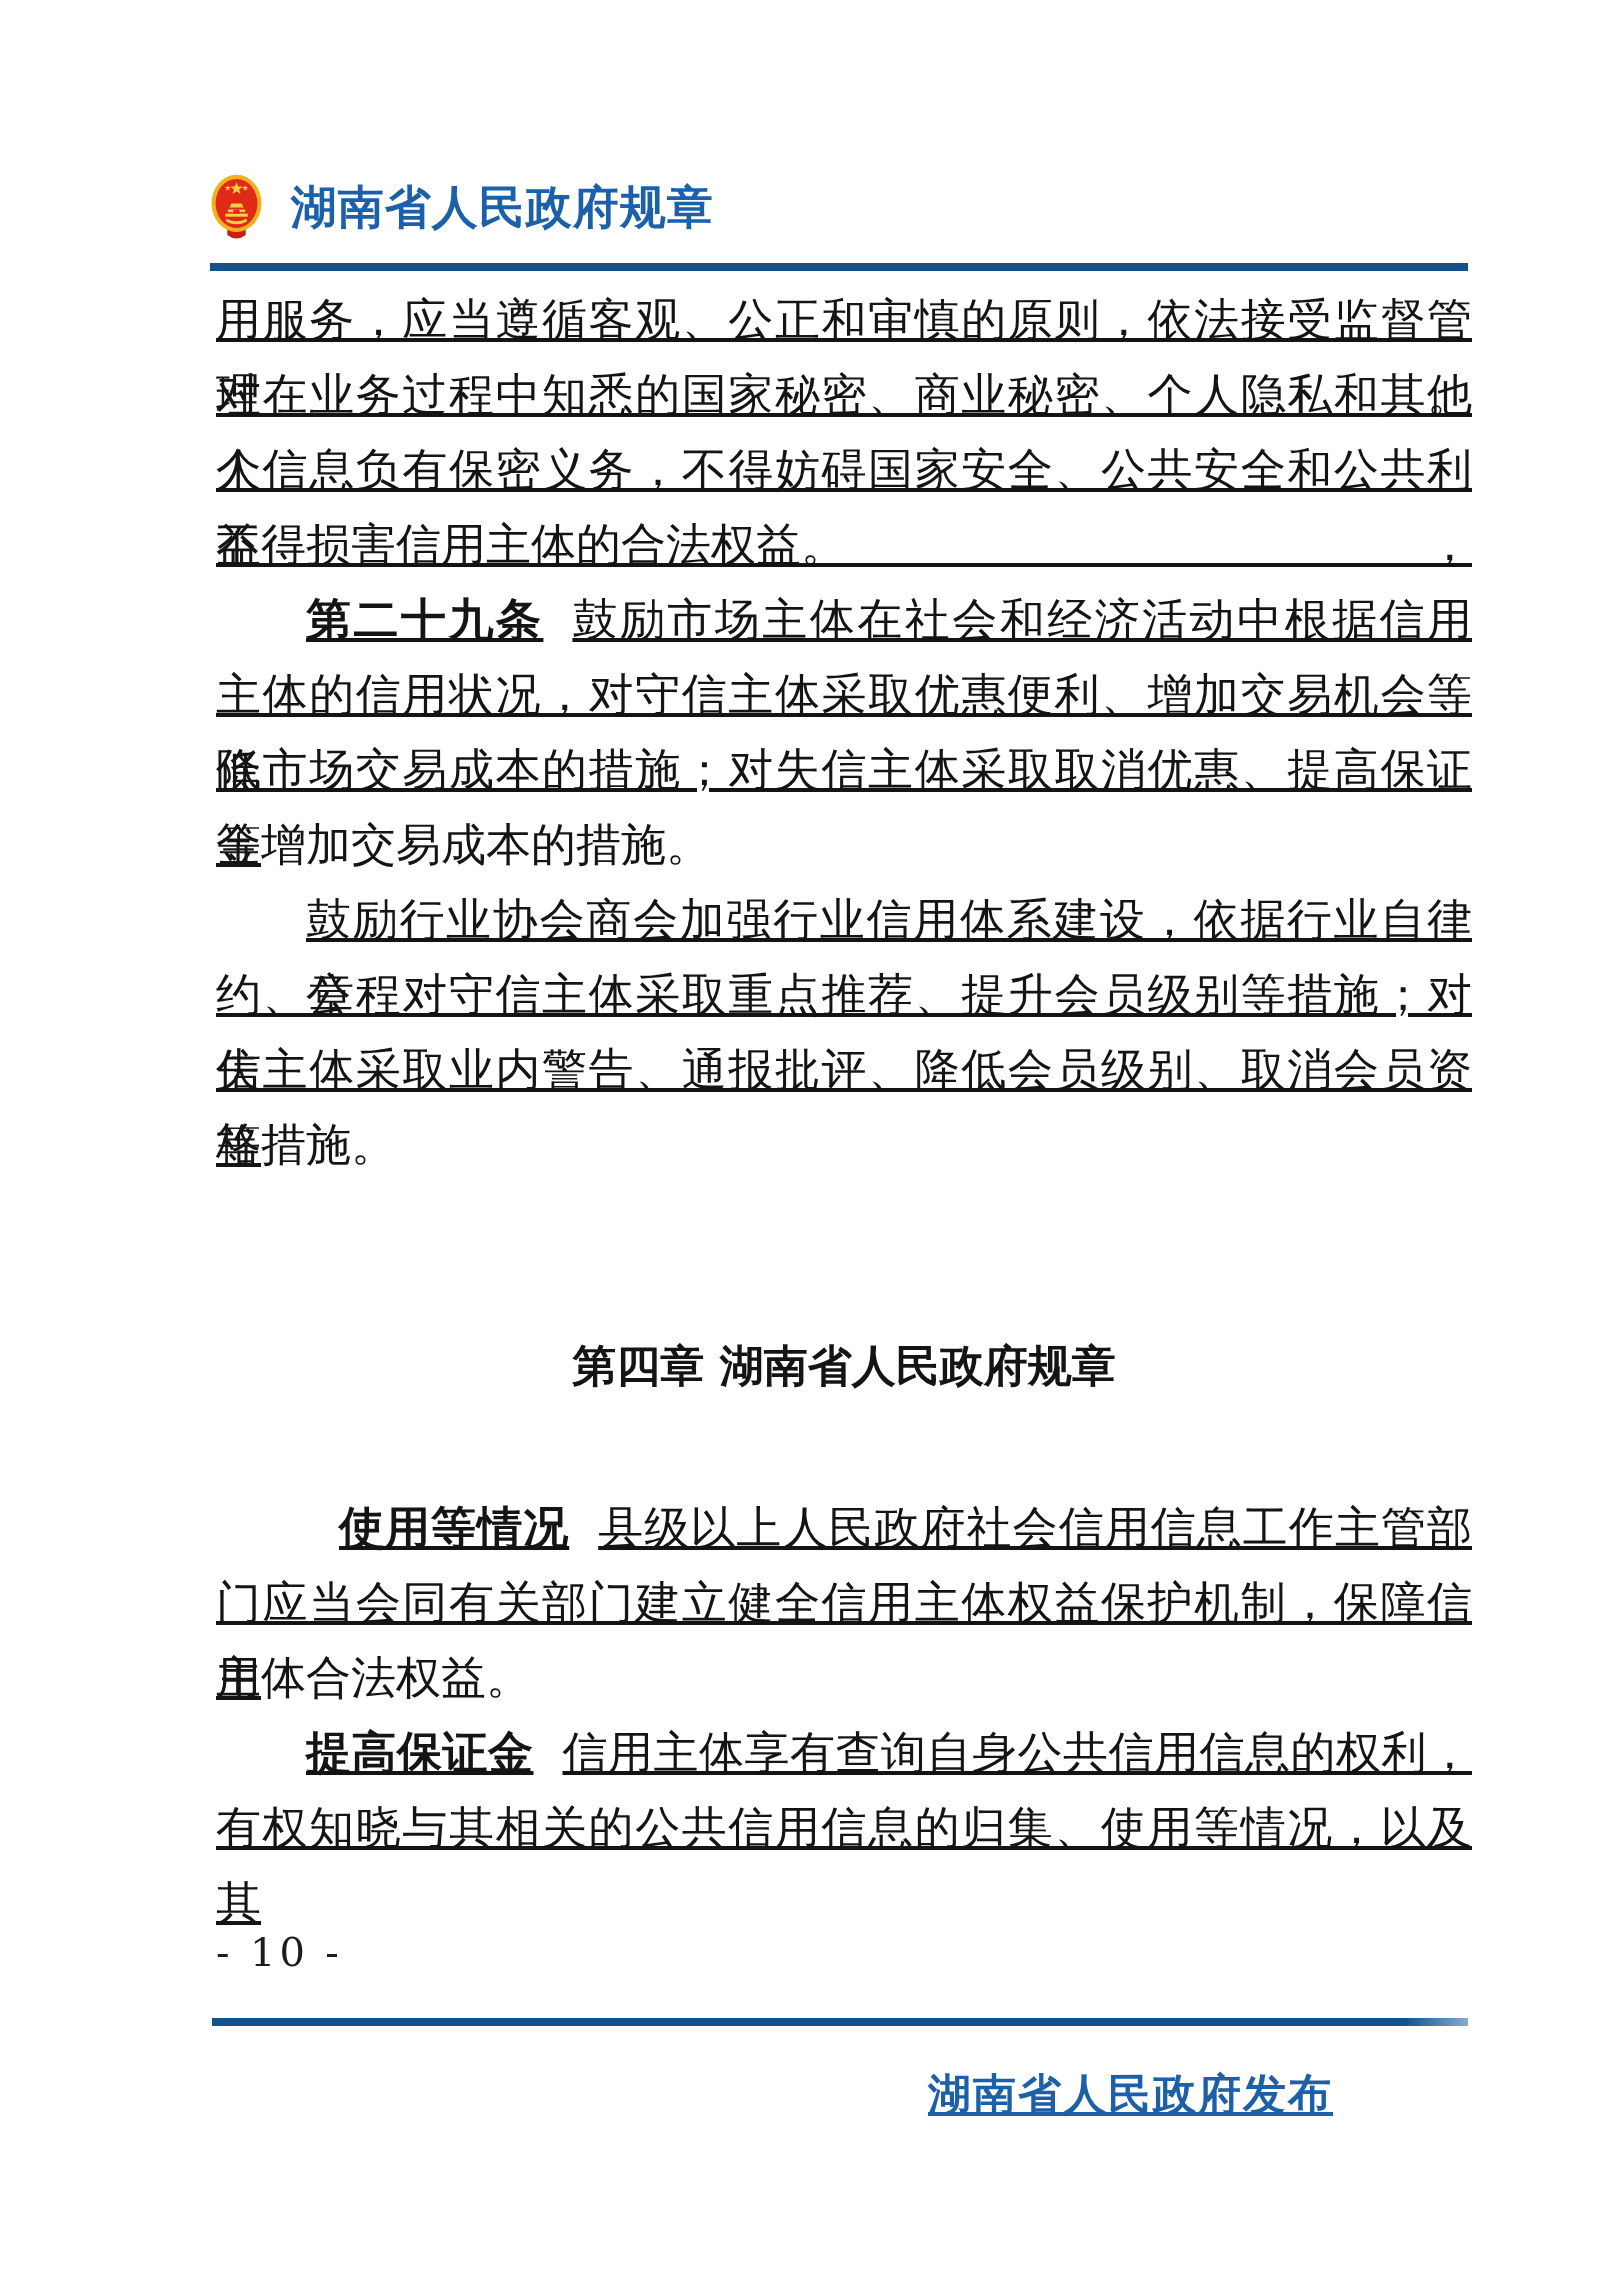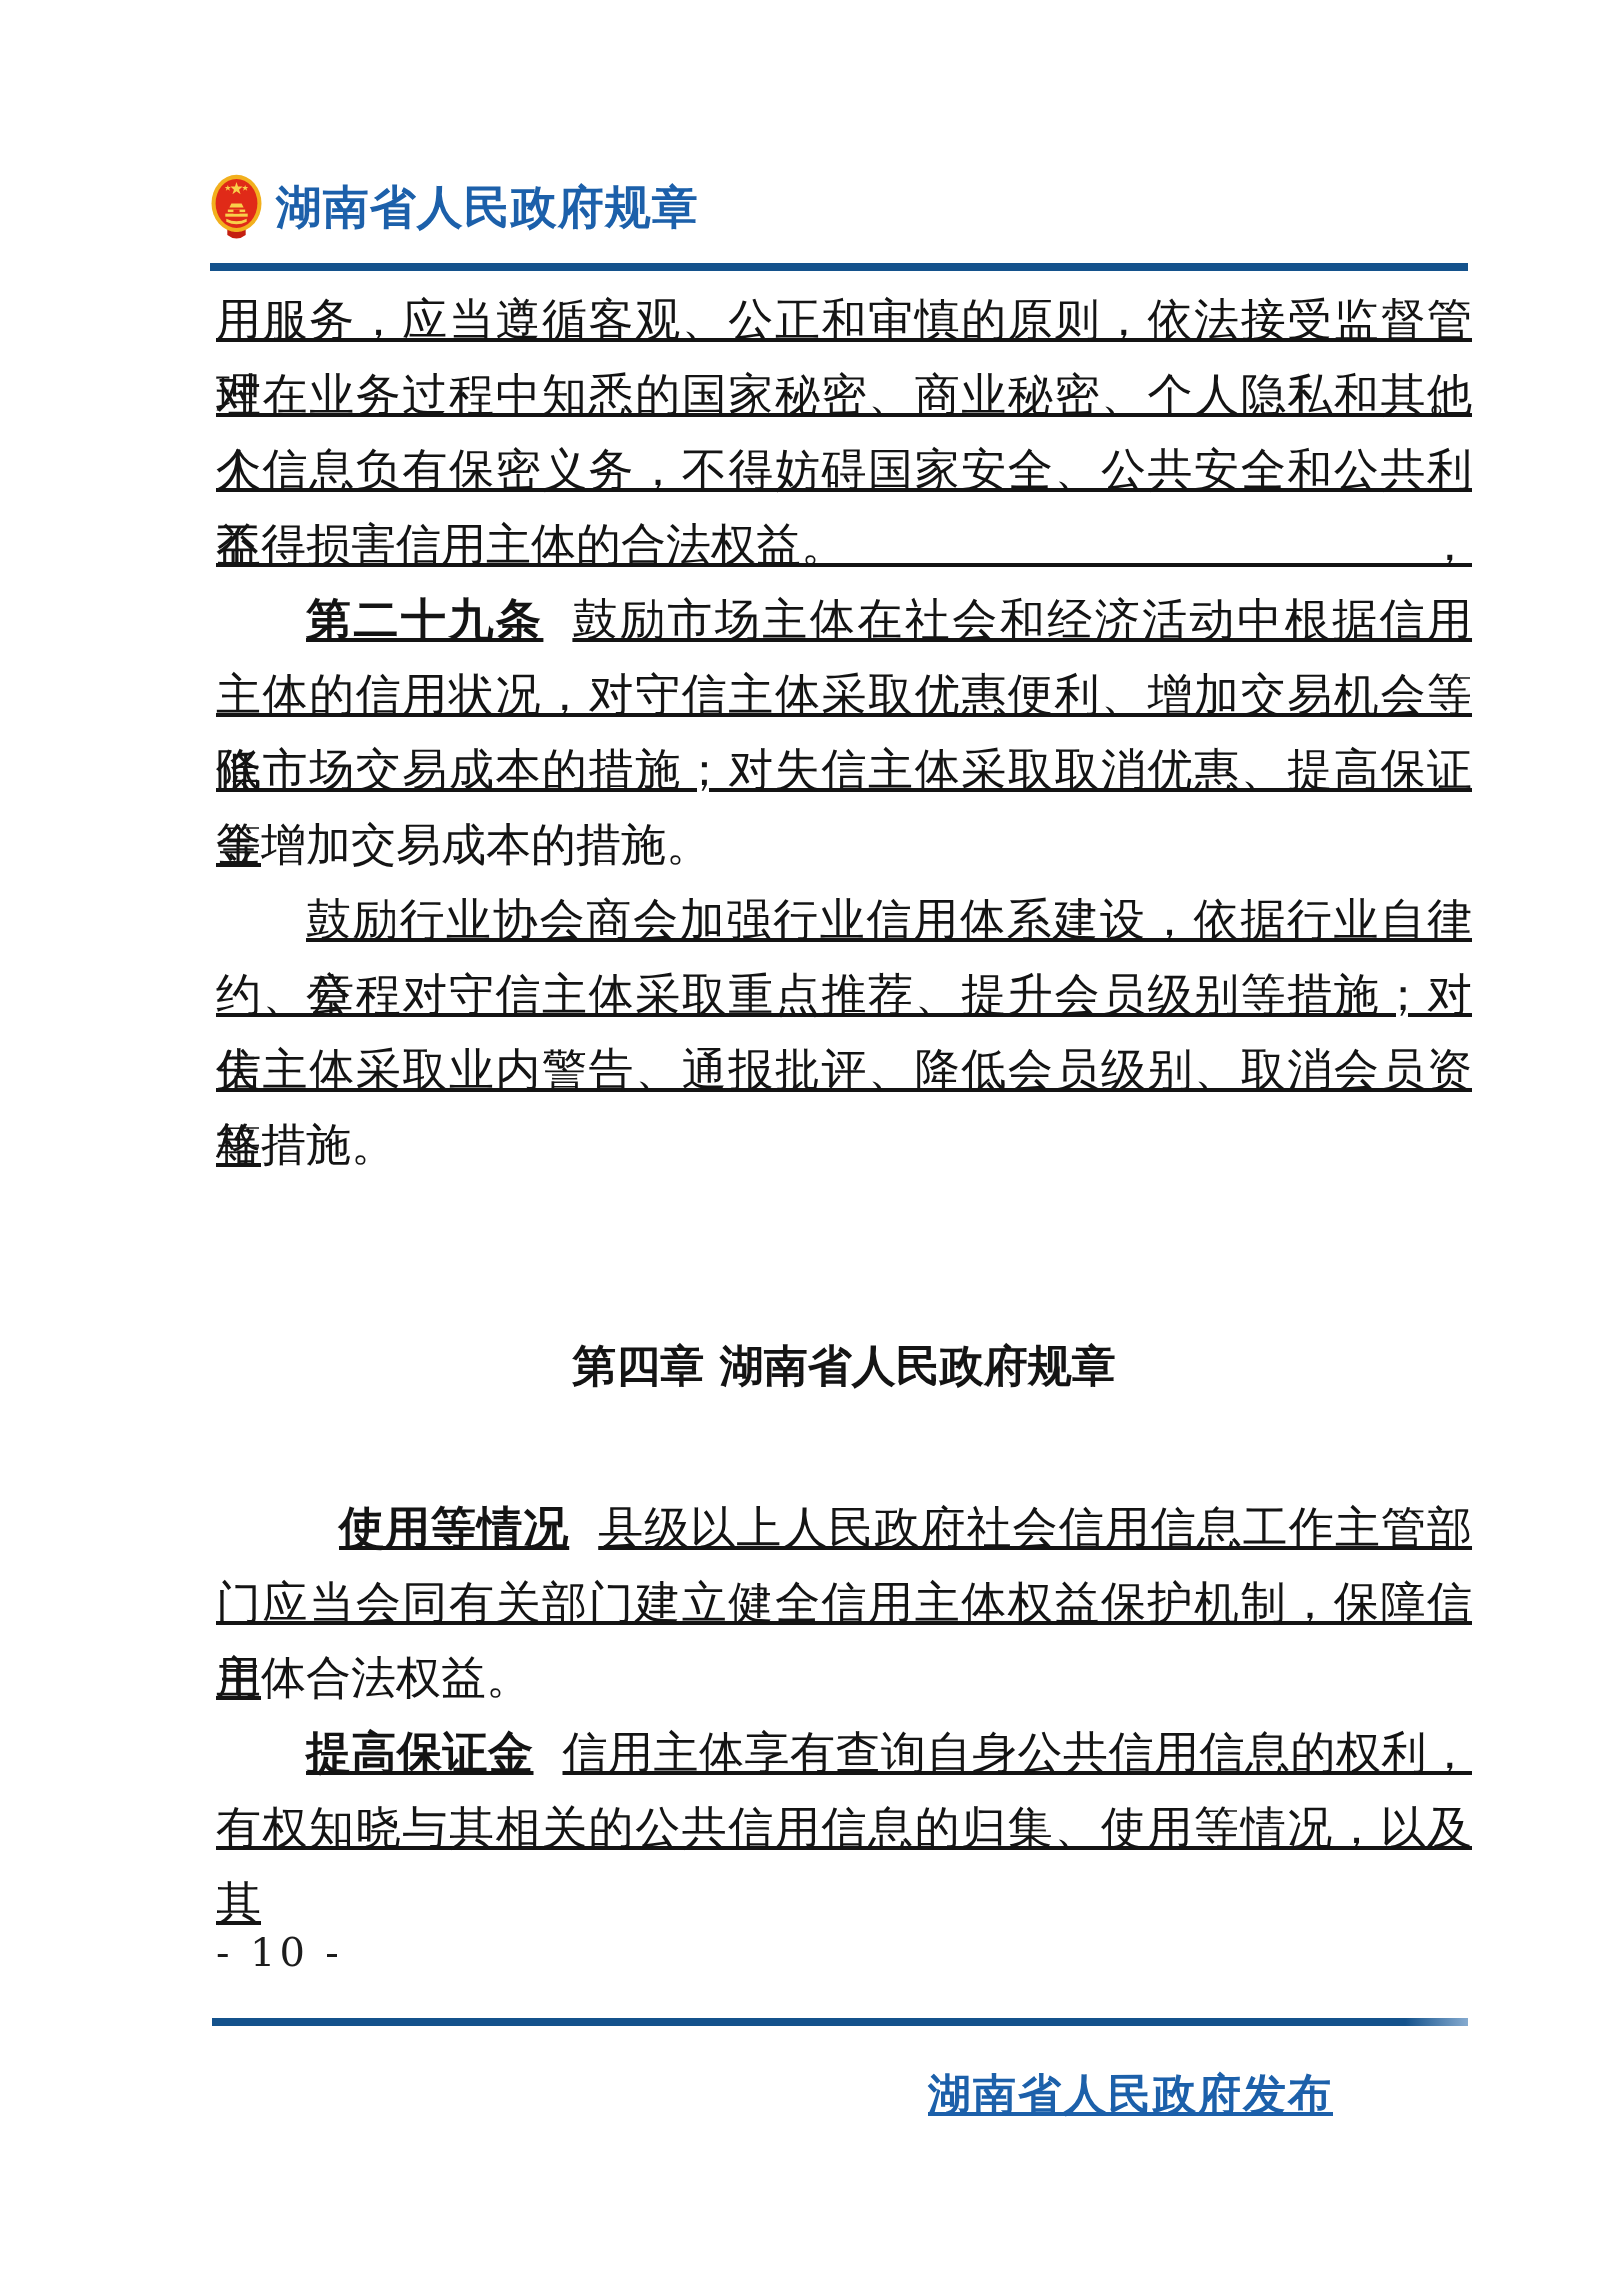--- a/index.html
+++ b/index.html
@@ -4,21 +4,21 @@
 <style>
   html,body { margin:0; padding:0; background:#ffffff; }
   .page {
     position:relative;
     width:1621px; height:2293px;
     background:#ffffff;
     overflow:hidden;
     font-family:"DejaVu Serif","Liberation Serif",serif;
   }
   
-  .header { position:absolute; left:211px; top:173px; display:flex; align-items:center; }
+  .header { position:absolute; left:211px; top:173px; display:flex; align-items:center;gap:15px; }
   .emblem { width:51px; height:69px; margin-right:13.7px; flex:none; }
   .header-title {
     font-family:"DejaVu Sans","Liberation Sans",sans-serif;
     font-weight:bold; font-size:46px; line-height:69px;
     color:#1c60aa; letter-spacing:1px; white-space:nowrap;
   }
   .rule-top {
     position:absolute; left:210px; top:263px; width:1258px; height:7.8px;
     background:#14528c;
   }

